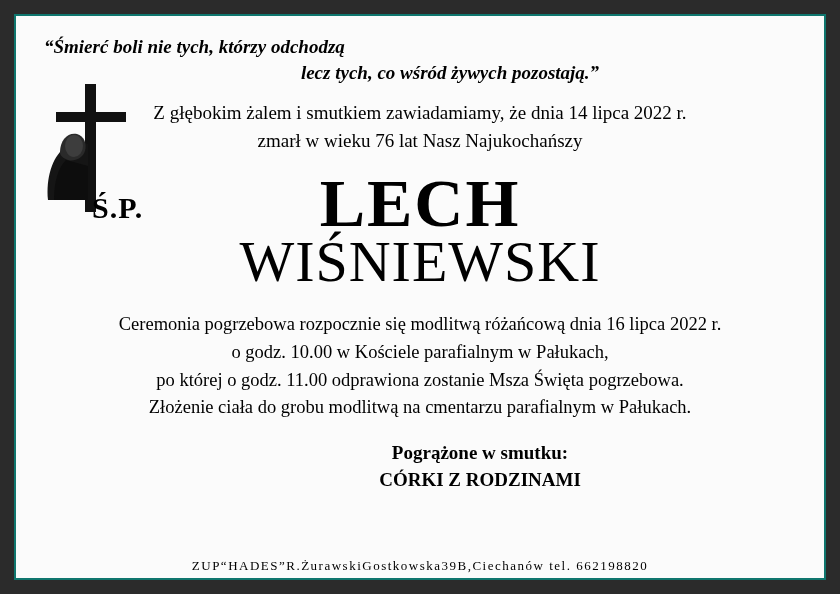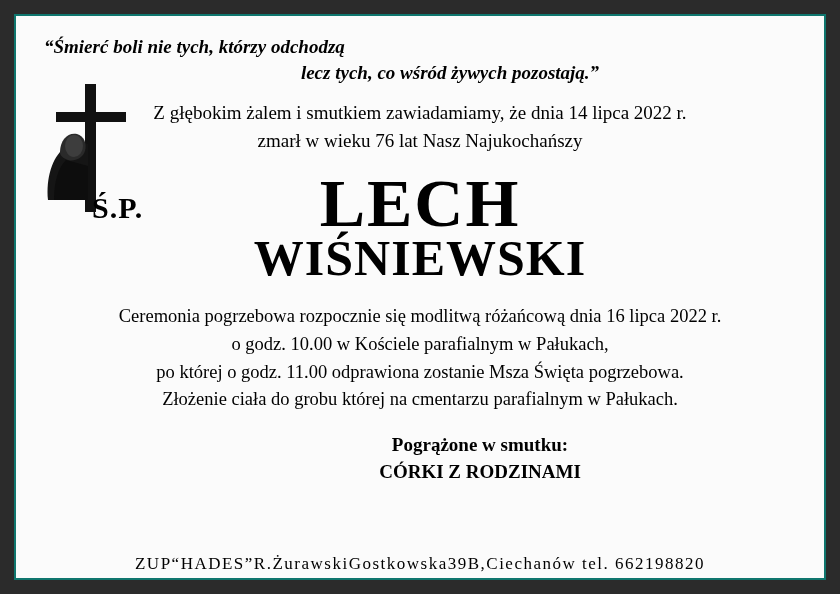--- a/index.html
+++ b/index.html
@@ -90,22 +90,22 @@
     margin-top: 16px;
   }
   .name-first {
     font-size: 68px;
     font-weight: bold;
     letter-spacing: 2px;
     line-height: 0.98;
     display: block;
   }
   .name-last {
-    font-size: 50px;
-    font-weight: bold;
+    font-size: 58px;
+    font-weight: normal;
     letter-spacing: 1px;
     line-height: 1.0;
     display: block;
     margin-top: -4px;
   }
 
   
   .details {
     text-align: center;
     font-size: 18.5px;
@@ -126,21 +126,21 @@
   .mourn span { display: block; }
 
   
   .footer {
     position: absolute;
     left: 0;
     bottom: 4px;
     width: 100%;
     text-align: center;
     font-family: "Liberation Serif", serif;
-    font-size: 17px;
+    font-size: 13px;
     letter-spacing: 1.5px;
     color: #000;
   }
 
   
   .emblem {
     position: absolute;
     left: 14px;
     top: 66px;
     width: 130px;
@@ -191,21 +191,21 @@
 
         <div class="name-block">
           <span class="name-first">LECH</span>
           <span class="name-last">WIŚNIEWSKI</span>
         </div>
 
         <div class="details">
           <span>Ceremonia pogrzebowa rozpocznie się modlitwą różańcową dnia 16 lipca 2022 r.</span>
           <span>o godz. 10.00  w Kościele parafialnym w Pałukach,</span>
           <span>po  której o godz. 11.00 odprawiona zostanie Msza Święta pogrzebowa.</span>
-          <span>Złożenie ciała do grobu której na cmentarzu parafialnym w Pałukach.</span>
+          <span>Złożenie ciała do grobu modlitwą na cmentarzu parafialnym w Pałukach.</span>
         </div>
 
         <div class="mourn">
           <span>Pogrążone w smutku:</span>
           <span>CÓRKI Z RODZINAMI</span>
         </div>
 
         <div class="footer">ZUP“HADES”R.ŻurawskiGostkowska39B,Ciechanów tel. 662198820</div>
 
       </div>

